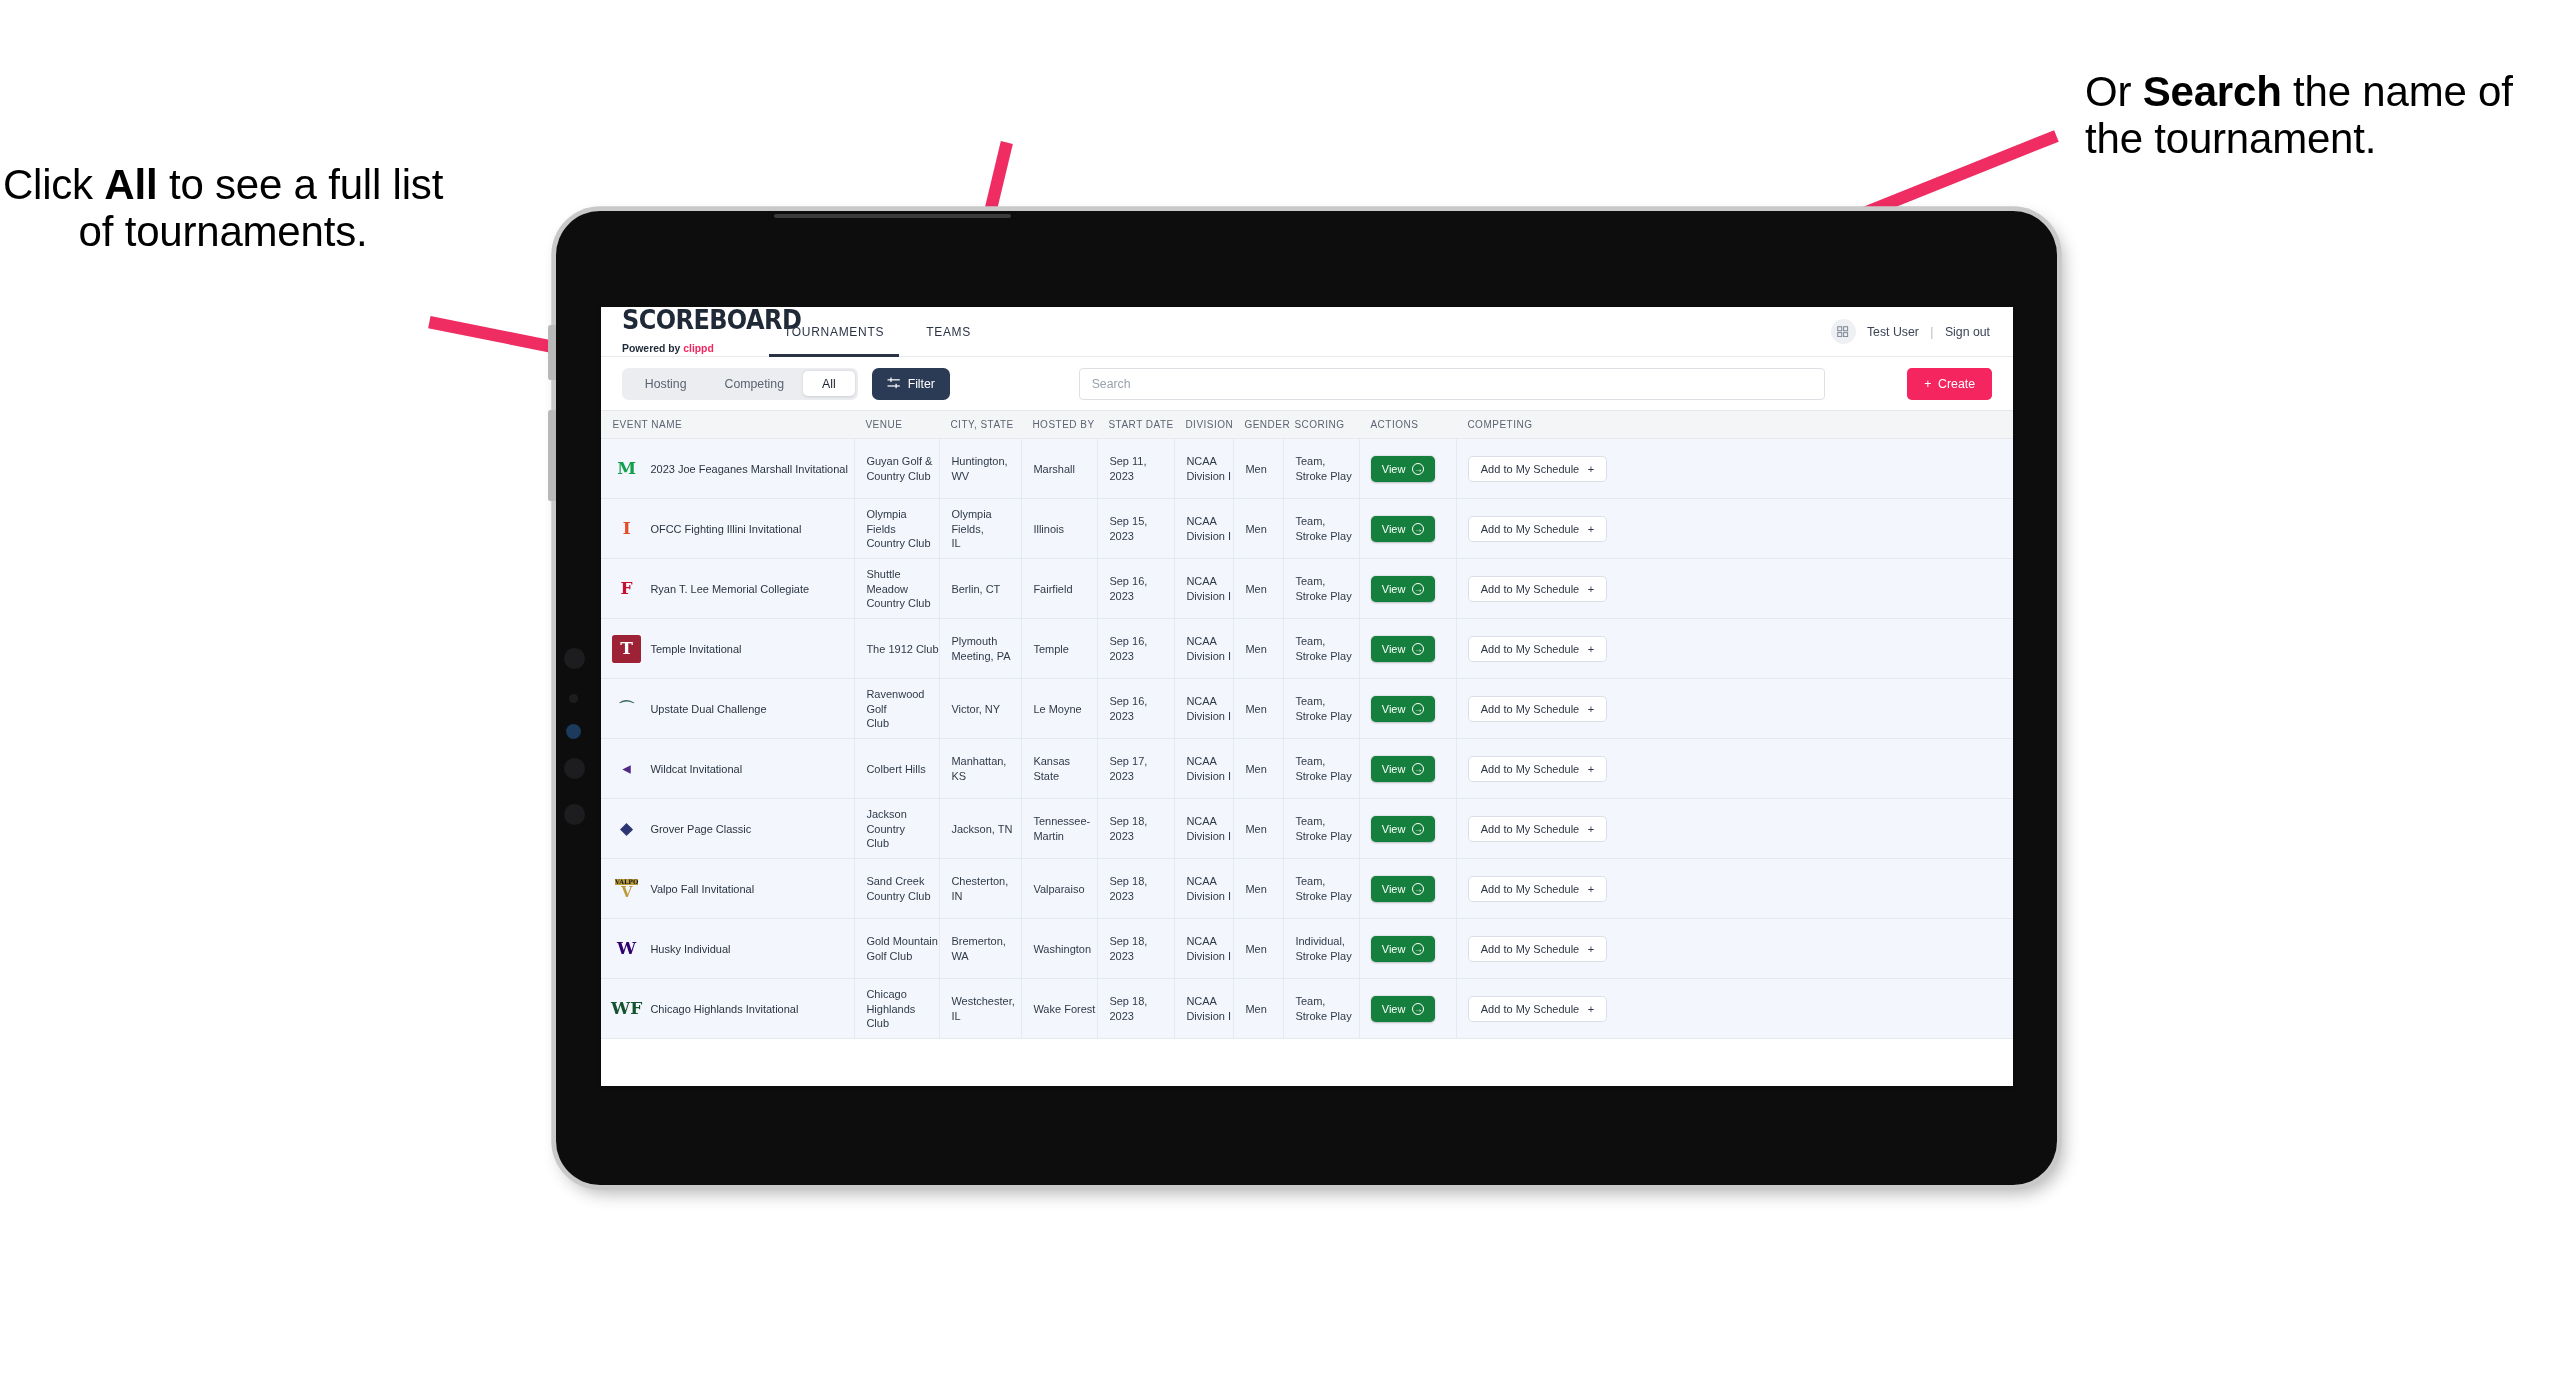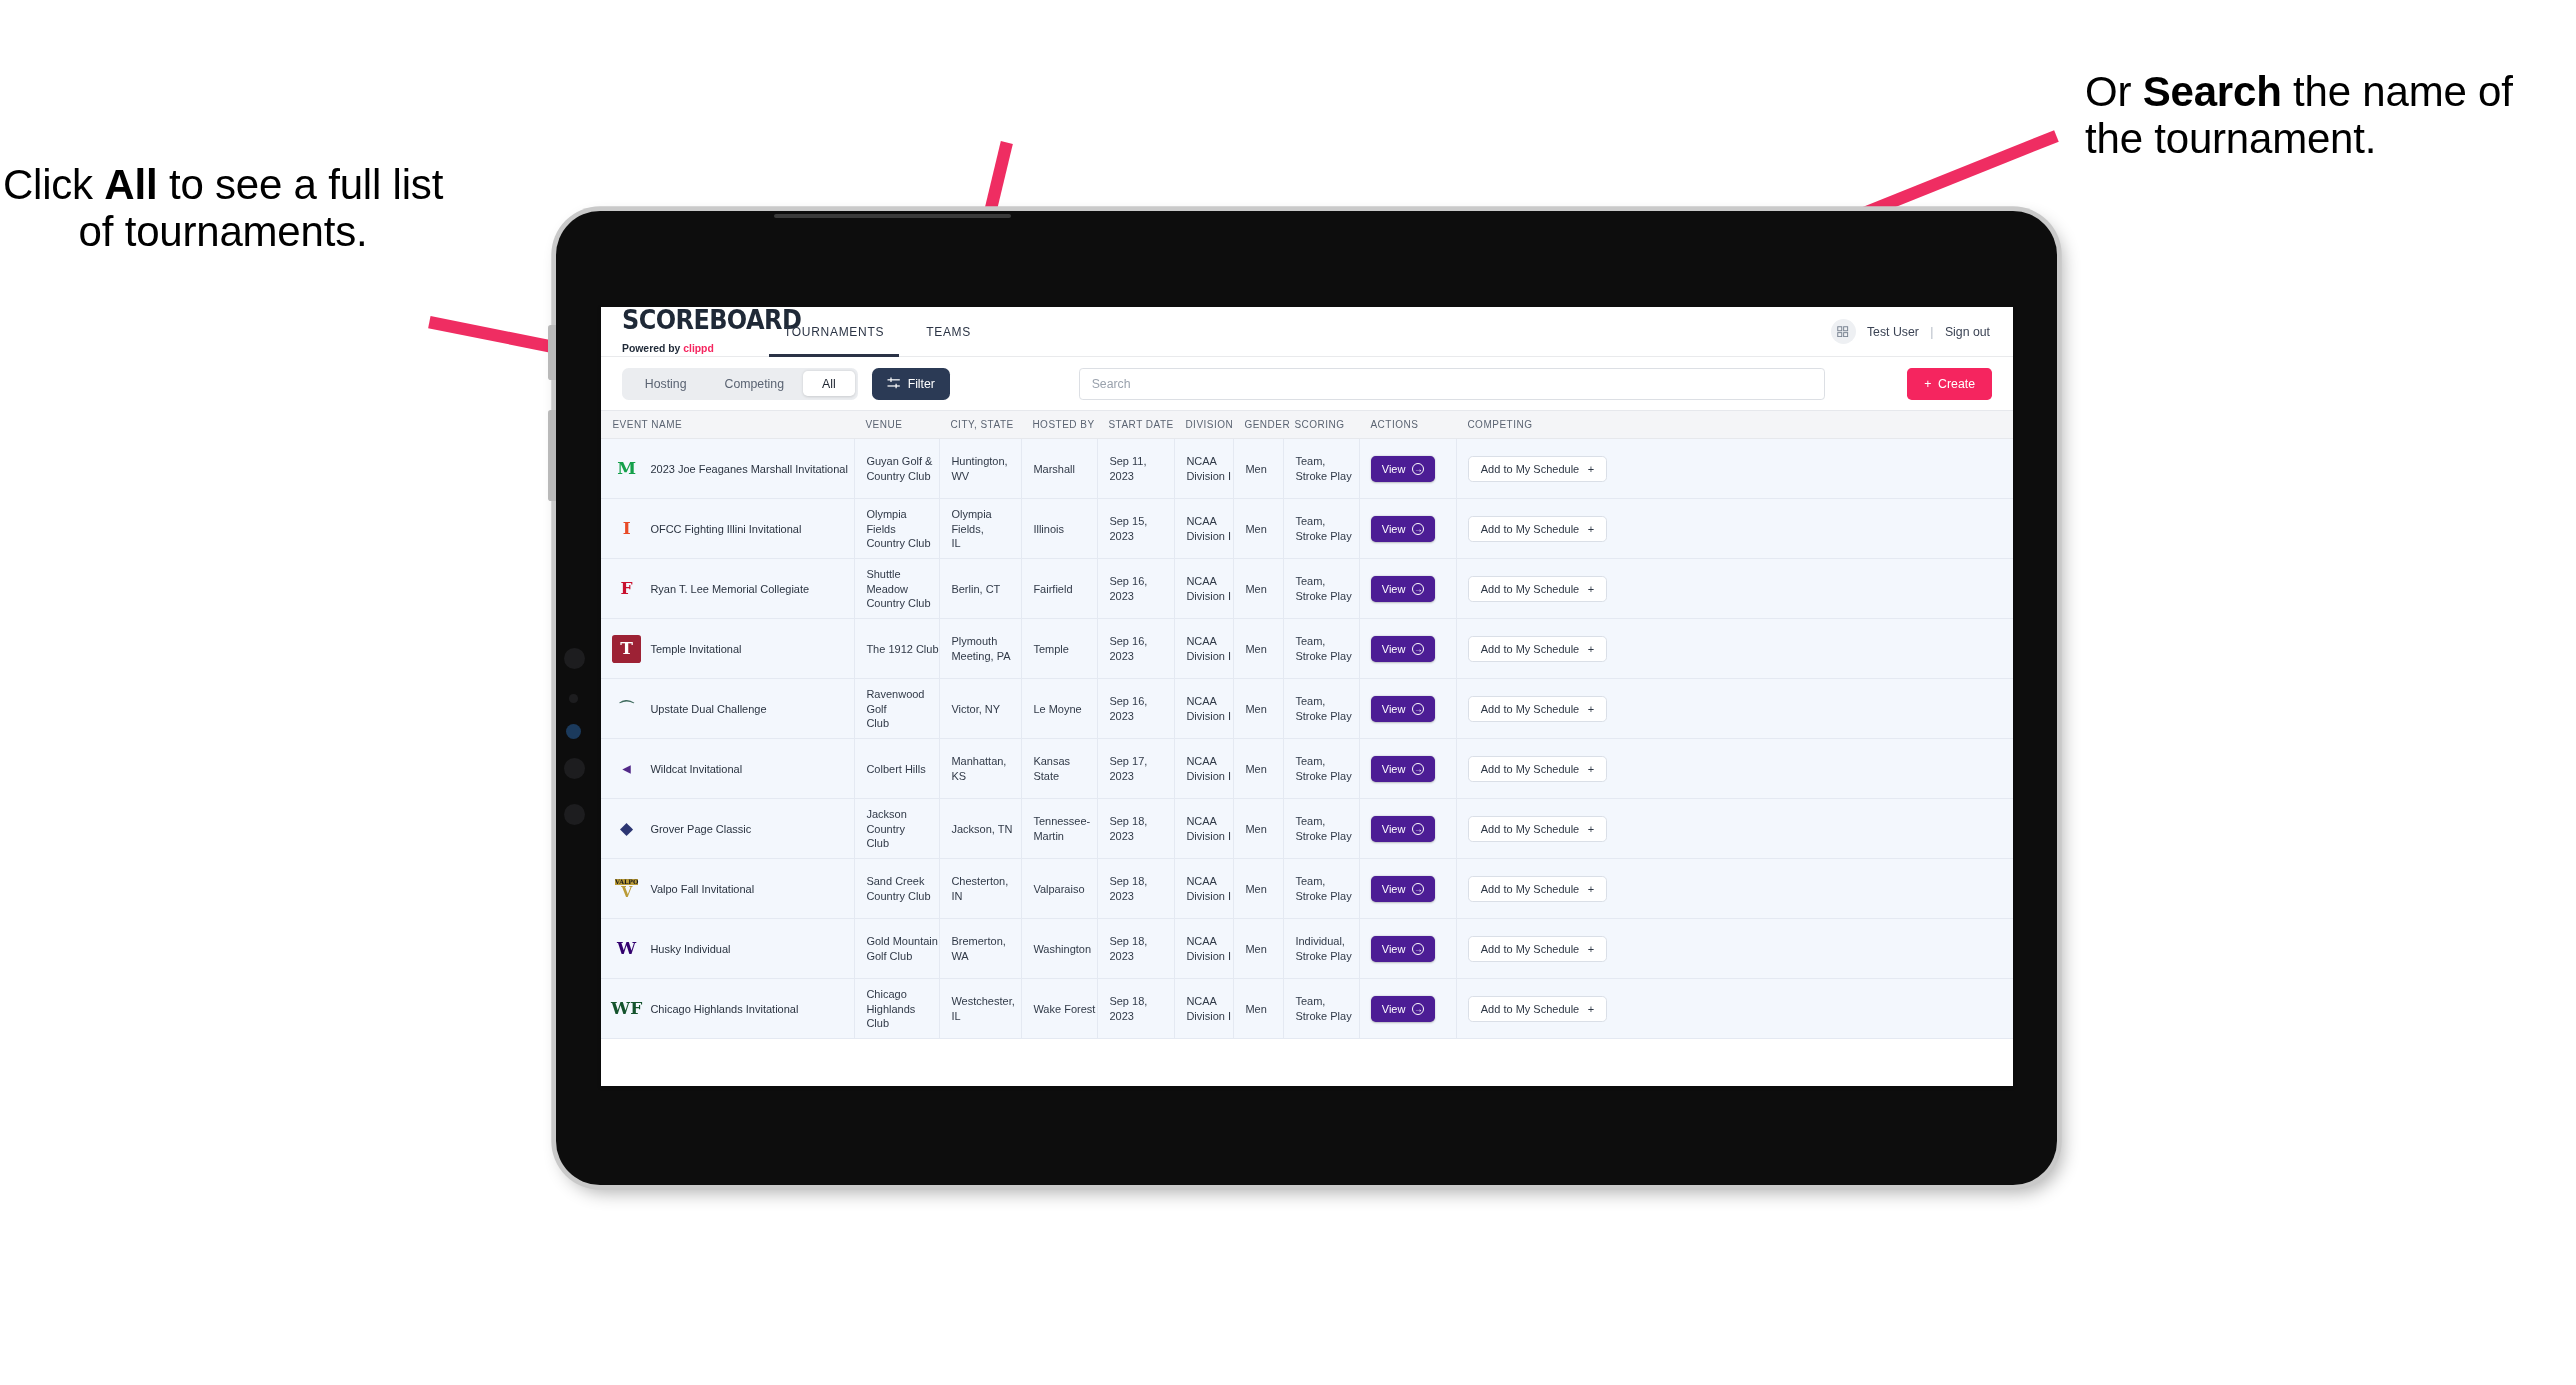--- a/index.html
+++ b/index.html
@@ -168,21 +168,21 @@
 
   .team-logo {
     width: 28.5px; height: 28.5px; min-width: 28.5px; margin-right: 9.5px;
     display: flex; align-items: center; justify-content: center;
     font-size: 17px; font-weight: 900; line-height: 1;
     font-family: "DejaVu Serif", serif;
   }
   .event-name { font-size: 11px; color: #2a3340; }
 
   .view-btn {
-    background: #4c1d95; color: #ffffff; border: none; border-radius: 4.7px;
+    background: #15803d; color: #ffffff; border: none; border-radius: 4.7px;
     height: 26.6px; padding: 0 10.4px; font-size: 11px; display: flex;
     align-items: center; gap: 6.6px; cursor: pointer;
     font-family: "Liberation Sans", sans-serif;
     box-shadow: 0 0.9px 1.9px rgba(0,0,0,.25);
   }
   .add-btn {
     background: #ffffff; color: #2d3644; border: 0.9px solid #dadfe7;
     border-radius: 4.7px; height: 26.6px; padding: 0 11.4px; font-size: 11px;
     display: flex; align-items: center; gap: 8.5px; cursor: pointer;
     font-family: "Liberation Sans", sans-serif; white-space: nowrap;

